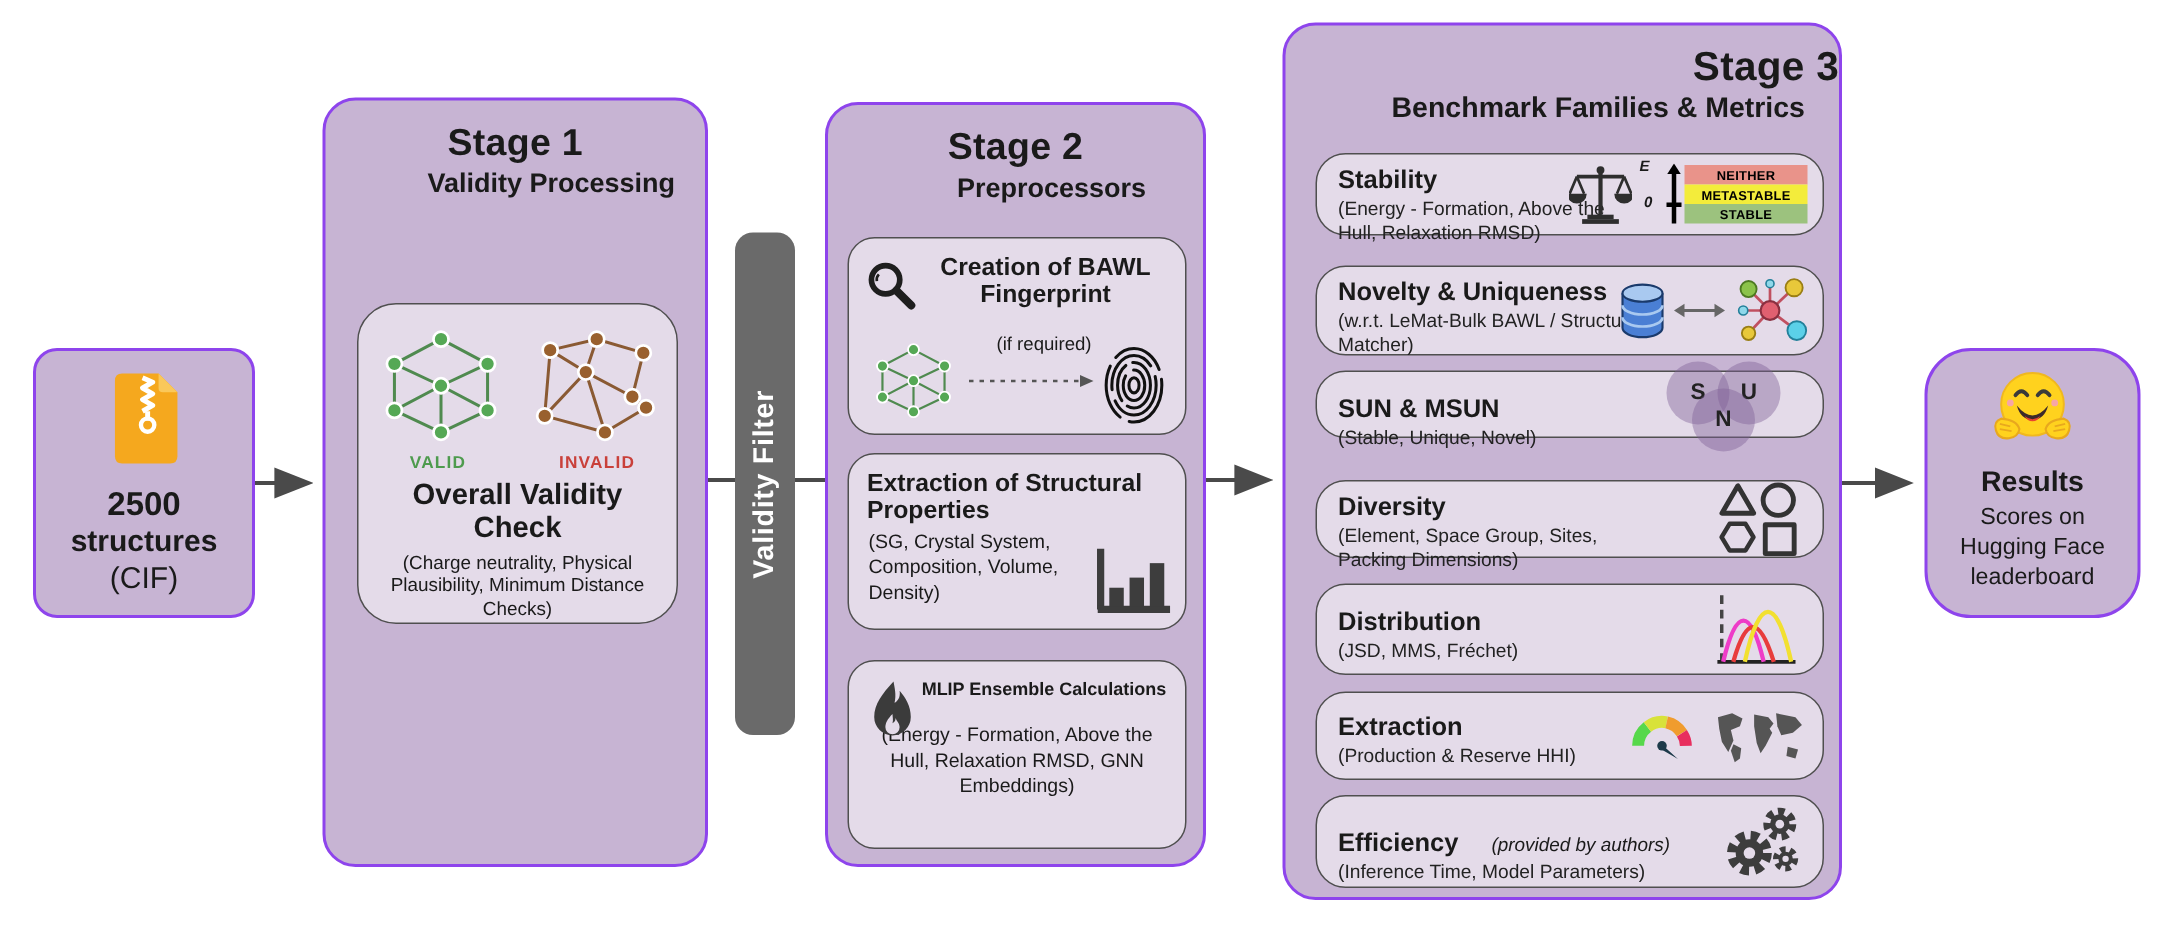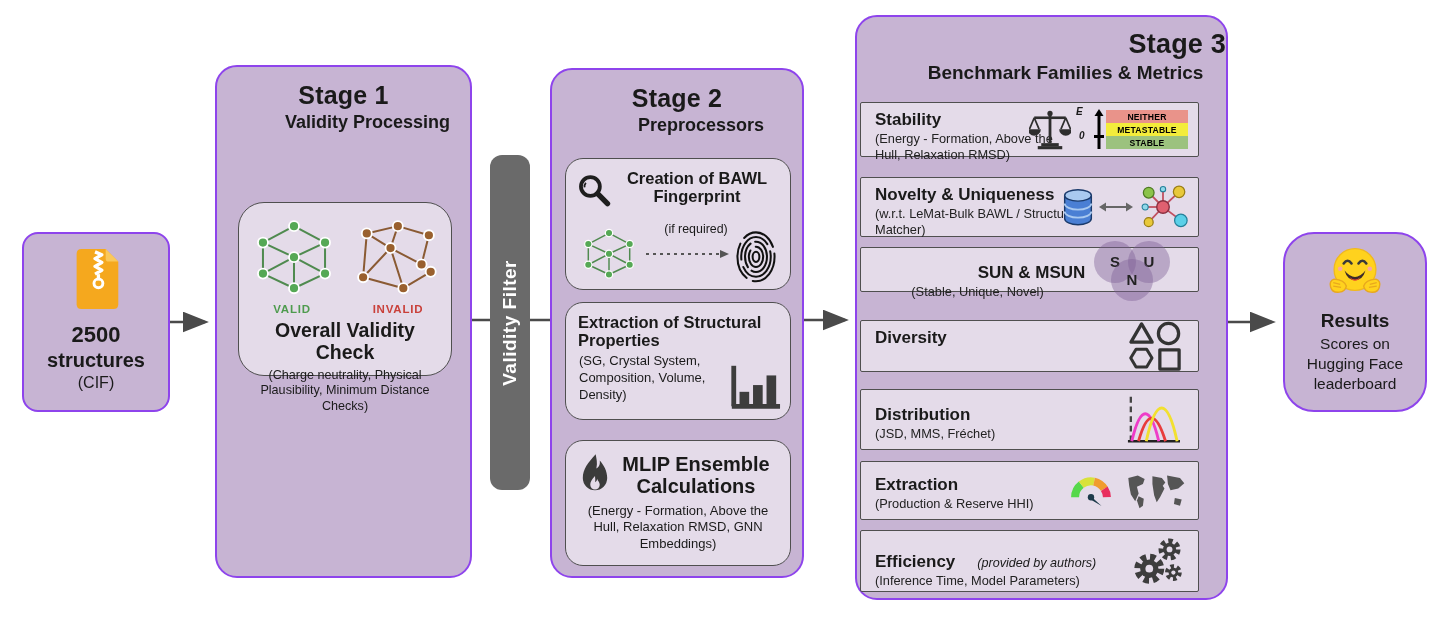--- a/index.html
+++ b/index.html
@@ -16,22 +16,22 @@
   .stage-title{text-align:center; font-weight:bold; font-size:25px; margin-top:14px; letter-spacing:.2px;}
   .stage-sub{text-align:center; font-weight:bold; font-size:18px; margin-top:2px;padding-left:48px;}
   .row-title{font-weight:bold; font-size:17px;}
   .row-details{font-size:12.8px; line-height:1.22; color:#222;}
   #arrows{position:absolute; left:0; top:0; pointer-events:none;}
   
   #vfilter{position:absolute; left:490px; top:155px; width:40px; height:335px; background:var(--filterGray);
     border-radius:12px; display:flex; align-items:center; justify-content:center;}
   #vfilter span{writing-mode:vertical-rl; transform:rotate(180deg); color:#fff; font-weight:bold; font-size:19px; letter-spacing:.5px;}
   
-  .s3row{position:absolute; left:3px; width:339px; background:var(--innerFill); border:1.5px solid var(--innerBorder);
-    border-radius:2px; padding:7px 10px 6px 14px;}
+  .s3row{position:absolute; left:20px; width:339px; background:var(--innerFill); border:1.5px solid var(--innerBorder);
+    border-radius:20px; padding:7px 10px 6px 14px;}
   .s3row .row-details{margin-top:1px; max-width:205px;}
   .s3icons{position:absolute; right:10px; top:50%; transform:translateY(-50%); display:flex; align-items:center; gap:8px;}
   
   .axis-diagram{display:flex; align-items:center; position:relative; padding-left:14px;}
   .axis-labels{position:absolute; left:0; top:0; width:14px; height:100%;}
   .axis-labels .e{position:absolute; left:-3px; top:-3px; font-weight:bold; font-style:italic; font-size:10px;}
   .axis-labels .z{position:absolute; left:0px; top:21px; font-weight:bold; font-style:italic; font-size:10px;}
   .bands{display:flex; flex-direction:column;}
   .band{width:82px; height:13px; display:flex; align-items:center; justify-content:center;
     font-size:8.6px; font-weight:bold; color:#000; letter-spacing:.2px;}
@@ -63,28 +63,28 @@
   <div class="smallbox" style="left:22px; top:232px; width:148px; height:180px;">
     <svg width="52" height="62" style="margin-top:14px;" viewBox="0 0 52 64">
       <path d="M6,6 q0,-5 5,-5 h25 l13,13 v44 q0,5 -5,5 h-33 q-5,0 -5,-5 z" fill="#F5A81E"></path>
       <path d="M36,1 l13,13 h-10 q-3,0 -3,-3 z" fill="#FAC85A"></path>
       <path d="M25,4 l7,3 -7,4 7,4 -7,4 7,4 -7,4" fill="none" stroke="#fff" stroke-width="3.4" stroke-linejoin="round"></path>
       <circle cx="28.5" cy="36.5" r="4.6" fill="none" stroke="#fff" stroke-width="3"></circle>
       <rect x="26.8" y="27" width="3.4" height="6.5" fill="#fff"></rect>
     </svg>
     <div style="font-weight:bold; font-size:22px; margin-top:8px;">2500</div>
     <div style="font-weight:bold; font-size:20px; margin-top:1px;">structures</div>
-    <div style="font-size:16px; margin-top:2px;">(CIF)</div>
+    <div style="font-size:20px; margin-top:2px;">(CIF)</div>
   </div>
 
   <div class="bigbox" style="left:215px; top:65px; width:257px; height:513px;">
     <div class="stage-title">Stage 1</div>
     <div class="stage-sub">Validity Processing</div>
 
-    <div class="innerbox" style="left:21px; top:135px; width:214px; height:174px; border-radius:26px; text-align:center;">
+    <div class="innerbox" style="left:21px; top:135px; width:214px; height:214px; border-radius:26px; text-align:center;">
       <div style="display:flex; justify-content:center; gap:10px; margin-top:14px;">
         <svg width="92" height="84" viewBox="0 0 100 92">
           <g stroke="#4f8a4f" stroke-width="2.2" fill="none">
             <path d="M50,10 L16,28 M50,10 L84,28 M16,28 L50,44 M84,28 L50,44 M16,28 L16,62 M84,28 L84,62 M50,44 L50,78 M16,62 L50,78 M84,62 L50,78 M16,62 L50,44 M84,62 L50,44"></path>
           </g>
           <g fill="#55a855" stroke="#fff" stroke-width="2">
             <circle cx="50" cy="10" r="5.5"></circle>
               <circle cx="16" cy="28" r="5.5"></circle>
               <circle cx="84" cy="28" r="5.5"></circle>
             <circle cx="50" cy="44" r="5.5"></circle>
@@ -173,21 +173,21 @@
         <rect x="27" y="22" width="10" height="20" fill="#3d3d3d"></rect>
         <rect x="41" y="12" width="10" height="30" fill="#3d3d3d"></rect>
       </svg>
     </div>
 
     <div class="innerbox" style="left:13px; top:370px; width:226px; height:126px;">
       <svg width="34" height="42" viewBox="0 0 50 62" style="position:absolute; left:12px; top:12px;">
         <path d="M26,2 C15,14 7,24 7,37 a18,18 0 0 0 36,0 C43,26 38,18 32,11 c1,7 -2,10 -5,12 c2,-8 0,-15 -1,-21 z" fill="#3b3b3b"></path>
         <path d="M25,34 c-5,5 -7,9 -7,13 a7,7 0 0 0 14,0 c0,-4 -3,-6 -4,-9 c0,3 -1,4 -3,5 c1,-3 0,-6 0,-9 z" fill="#e4dbe9"></path>
       </svg>
-      <div style="font-weight:bold; font-size:20px; line-height:1.12; text-align:center; margin:12px 10px 5px 46px;">MLIP Ensemble Calculations</div>
+      <div style="font-weight:bold; font-size:12px; line-height:1.12; text-align:center; margin:12px 10px 16px 46px;">MLIP Ensemble Calculations</div>
       <div style="font-size:13px; line-height:1.28; text-align:center; margin:5px 14px 0;">(Energy - Formation, Above the Hull, Relaxation RMSD, GNN Embeddings)</div>
     </div>
   </div>
 
   <div class="bigbox" style="left:855px; top:15px; width:373px; height:585px;">
     <div class="stage-title" style="font-size:27px; margin-top:12px;text-align:right;">Stage 3</div>
     <div class="stage-sub" style="font-size:19px;">Benchmark Families &amp; Metrics</div>
 
     <div class="s3row" style="top:85px; height:55px;">
       <div class="row-title">Stability</div>
@@ -250,34 +250,35 @@
           <circle cx="46" cy="11" r="6.4" fill="#e8c83a" stroke="#9a7e14" stroke-width="1.4"></circle>
           <circle cx="48" cy="43" r="7" fill="#5bd0e8" stroke="#23809a" stroke-width="1.4"></circle>
           <circle cx="12" cy="45" r="5" fill="#e8c83a" stroke="#9a7e14" stroke-width="1.4"></circle>
           <circle cx="8" cy="28" r="3.4" fill="#8fd8ea" stroke="#23809a" stroke-width="1.2"></circle>
           <circle cx="28" cy="8" r="3" fill="#8fd8ea" stroke="#23809a" stroke-width="1.2"></circle>
           <circle cx="28" cy="28" r="7" fill="#e06070" stroke="#8a3040" stroke-width="1.6"></circle>
         </svg>
       </div>
     </div>
 
-    <div class="s3row" style="top:230px; height:45px;text-align:center;">
+    <div class="s3row" style="top:230px; height:45px;">
       <div class="row-title" style="margin-top:8px;">SUN &amp; MSUN</div>
       <div class="row-details">(Stable, Unique, Novel)</div>
       <div class="s3icons" style="right:18px;">
         <div class="sun-wrap">
           <div class="sun-c" style="left:6px; top:2px;">S</div>
           <div class="sun-c" style="left:40px; top:2px;">U</div>
           <div class="sun-c" style="left:23px; top:20px;">N</div>
         </div>
       </div>
     </div>
 
     <div class="s3row" style="top:303px; height:52px;">
       <div class="row-title">Diversity</div>
+      <div class="row-details">(Element, Space Group, Sites, Packing Dimensions)</div>
       <div class="s3icons" style="right:14px;">
         <svg width="56" height="52" viewBox="0 0 58 54">
           <g fill="none" stroke="#333" stroke-width="3.4" stroke-linejoin="round">
             <path d="M14,4 L3,23 h22 Z"></path>
             <circle cx="42" cy="14" r="10.5"></circle>
             <path d="M8,31 h12 l6,10 -6,10 h-12 l-6,-10 Z" transform="scale(0.92) translate(1,2)"></path>
             <rect x="33" y="31" width="20" height="20"></rect>
           </g>
         </svg>
       </div>

